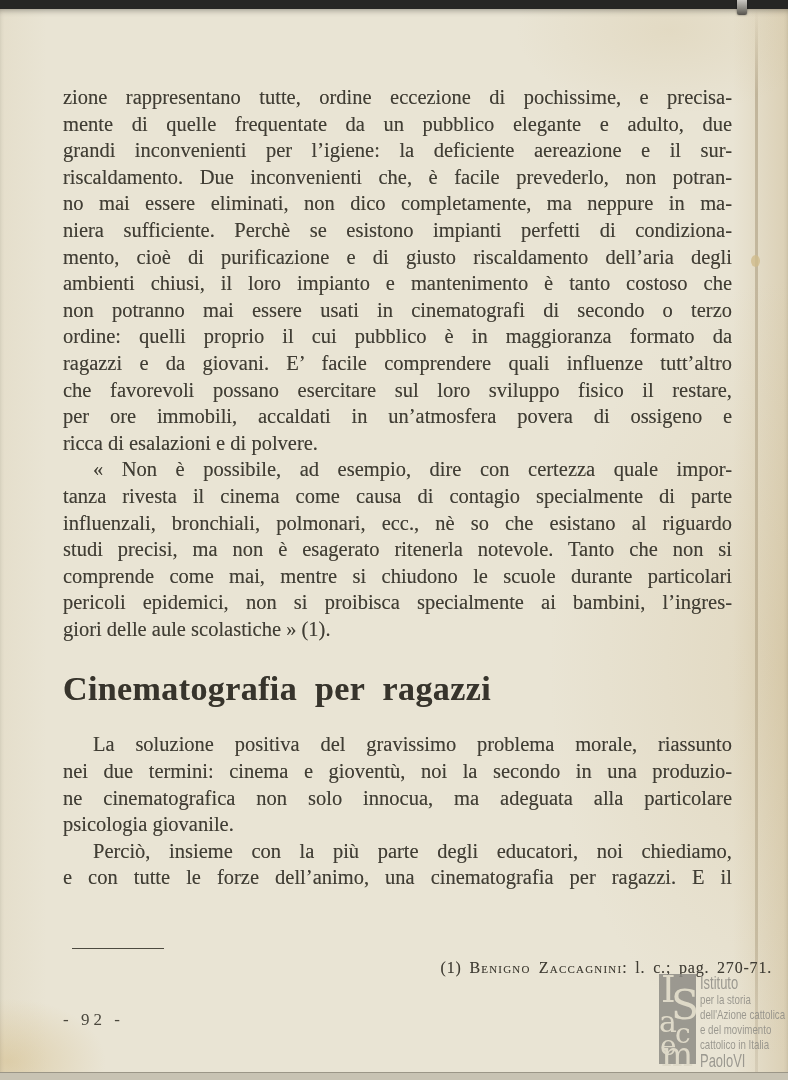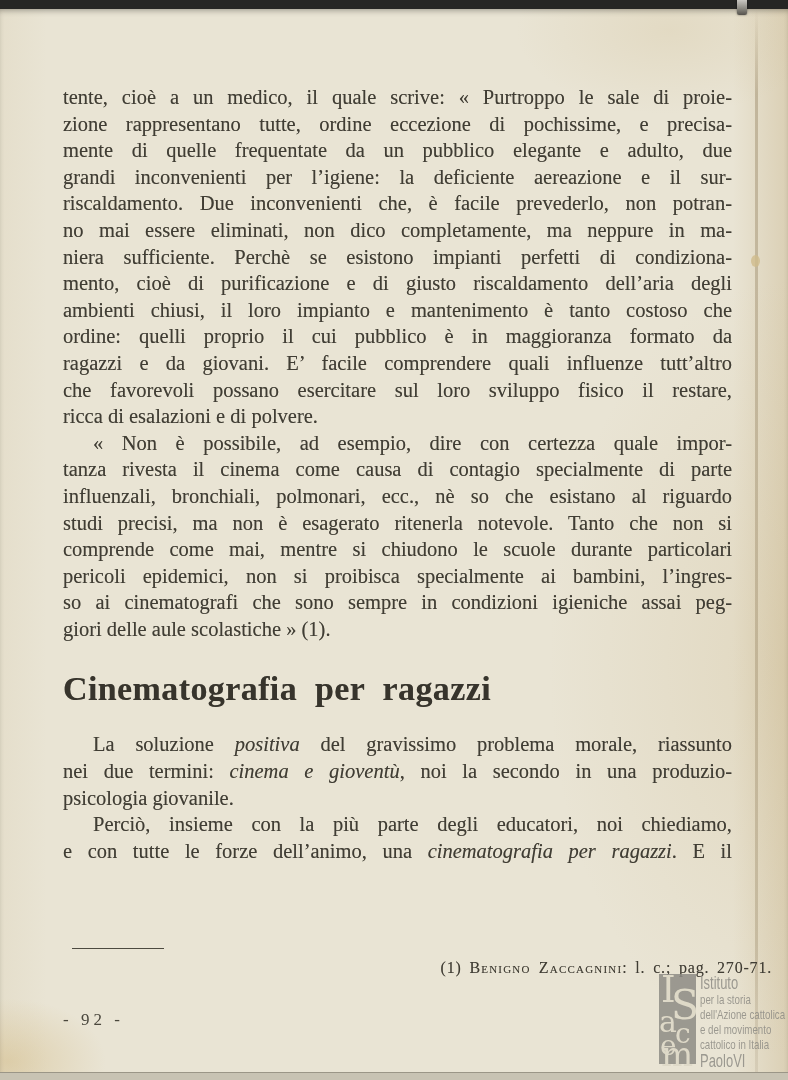--- a/index.html
+++ b/index.html
@@ -55,21 +55,21 @@
     font-size:20.5px;line-height:26.6px;
     text-shadow:0 0 .5px rgba(64,61,52,.45);
   }
   .para{margin:0;}
   .line{
     text-align:justify;text-align-last:justify;-moz-text-align-last:justify;
     white-space:normal;
   }
   .line.last{text-align-last:left;-moz-text-align-last:left;}
   .line.first-indent{text-indent:30px;}
-  .it{font-style:italic;margin-top:20px;}
+  .it{margin-top:20px;}
   .sc{font-variant:small-caps;}
   .heading{
     font-size:34px;font-weight:700;line-height:42px;
     margin:26px 0 21px 0;
     letter-spacing:.4px;word-spacing:9px;
     color:#37342c;text-align:left;
   }
   
   .footnote-rule{
     position:absolute;left:72px;top:948px;width:92px;height:0;
@@ -123,48 +123,49 @@
 
 <div class="top-bar"></div>
 <div class="paper"></div>
 <div class="crease"></div>
 <div class="crease-nick"></div>
 <div class="staple"></div>
 <div class="bottom-strip"></div>
 
 <div class="text-column">
     <div class="para">
-      <div class="line">tente, cioè a un medico, il quale scrive: « Purtroppo le sale di proie-</div>
       <div class="line">zione rappresentano tutte, ordine eccezione di pochissime, e precisa-</div>
       <div class="line">mente di quelle frequentate da un pubblico elegante e adulto, due</div>
       <div class="line">grandi inconvenienti per l’igiene: la deficiente aereazione e il sur-</div>
       <div class="line">riscaldamento. Due inconvenienti che, è facile prevederlo, non potran-</div>
       <div class="line">no mai essere eliminati, non dico completamente, ma neppure in ma-</div>
       <div class="line">niera sufficiente. Perchè se esistono impianti perfetti di condiziona-</div>
       <div class="line">mento, cioè di purificazione e di giusto riscaldamento dell’aria degli</div>
       <div class="line">ambienti chiusi, il loro impianto e mantenimento è tanto costoso che</div>
+      <div class="line">non potranno mai essere usati in cinematografi di secondo o terzo</div>
       <div class="line">ordine: quelli proprio il cui pubblico è in maggioranza formato da</div>
       <div class="line">ragazzi e da giovani. E’ facile comprendere quali influenze tutt’altro</div>
       <div class="line">che favorevoli possano esercitare sul loro sviluppo fisico il restare,</div>
+      <div class="line">per ore immobili, accaldati in un’atmosfera povera di ossigeno e</div>
       <div class="line last">ricca di esalazioni e di polvere.</div>
     </div>
     <div class="para">
       <div class="line first-indent">« Non è possibile, ad esempio, dire con certezza quale impor-</div>
       <div class="line">tanza rivesta il cinema come causa di contagio specialmente di parte</div>
       <div class="line">influenzali, bronchiali, polmonari, ecc., nè so che esistano al riguardo</div>
       <div class="line">studi precisi, ma non è esagerato ritenerla notevole. Tanto che non si</div>
       <div class="line">comprende come mai, mentre si chiudono le scuole durante particolari</div>
       <div class="line">pericoli epidemici, non si proibisca specialmente ai bambini, l’ingres-</div>
-      <div class="line">so ai cinematografi che sono sempre in condizioni igieniche assai peg-</div>
       <div class="line last">giori delle aule scolastiche » (1).</div>
     </div>
     <div class="heading">Cinematografia per ragazzi</div>
     <div class="para">
       <div class="line first-indent"><span>La soluzione </span><span class="it">positiva</span><span> del gravissimo problema morale, riassunto</span></div>
       <div class="line"><span>nei due termini: </span><span class="it">cinema e gioventù</span><span>, noi la secondo in una produzio-</span></div>
+      <div class="line">ne cinematografica non solo innocua, ma adeguata alla particolare</div>
       <div class="line last">psicologia giovanile.</div>
     </div>
     <div class="para">
       <div class="line first-indent">Perciò, insieme con la più parte degli educatori, noi chiediamo,</div>
       <div class="line"><span>e con tutte le forze dell’animo, una </span><span class="it">cinematografia per ragazzi</span><span>. E il</span></div>
     </div>
   </div>
 
 <div class="footnote-rule"></div>
 <div class="footnote"><span>(1) </span><span class="sc">Benigno Zaccagnini</span><span>: l. c.; pag. 270-71.</span></div>

